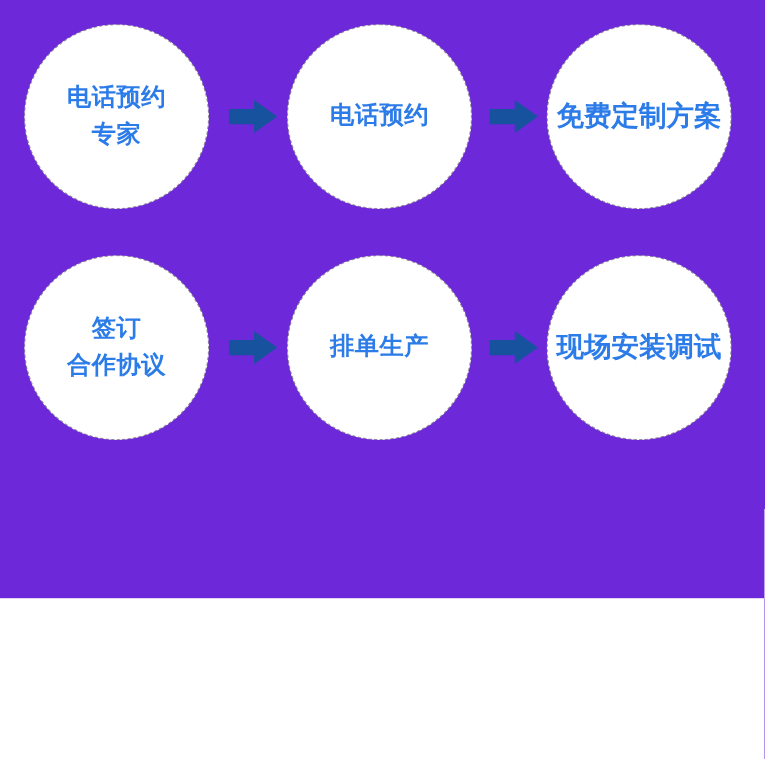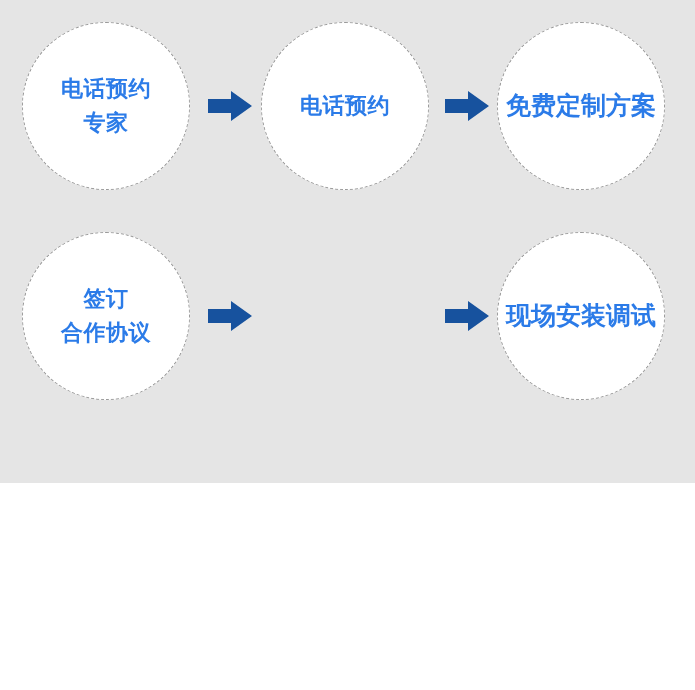--- a/index.html
+++ b/index.html
@@ -7,22 +7,22 @@
     margin: 0;
     padding: 0;
     background: #ffffff;
   }
   body {
     font-family: "DejaVu Sans", "Liberation Sans", sans-serif;
   }
   #canvas {
     position: relative;
     width: 695px;
-    height: 483px;
-    background: #e5e5e5;
+    height: 544px;
+    background: #6d28d9;
     overflow: hidden;
   }
   .flow-row {
     position: absolute;
     left: 0;
     width: 695px;
     height: 170px;
     display: block;
   }
   #row-0 { top: 22px; }
@@ -107,20 +107,23 @@
   <div class="flow-row" id="row-1">
     <div class="node col-0">
       <span class="node-label">签订
 合作协议</span>
     </div>
     <div class="arrow gap-0">
       <svg viewBox="0 0 44 32" xmlns="http://www.w3.org/2000/svg" aria-hidden="true">
         <polygon points="0,9 23,9 23,1 44,16 23,31 23,23 0,23" fill="#17529e"></polygon>
       </svg>
     </div>
+    <div class="node col-1">
+      <span class="node-label">排单生产</span>
+    </div>
     <div class="arrow gap-1">
       <svg viewBox="0 0 44 32" xmlns="http://www.w3.org/2000/svg" aria-hidden="true">
         <polygon points="0,9 23,9 23,1 44,16 23,31 23,23 0,23" fill="#17529e"></polygon>
       </svg>
     </div>
     <div class="node col-2">
       <span class="node-label wide">现场安装调试</span>
     </div>
   </div>
 

